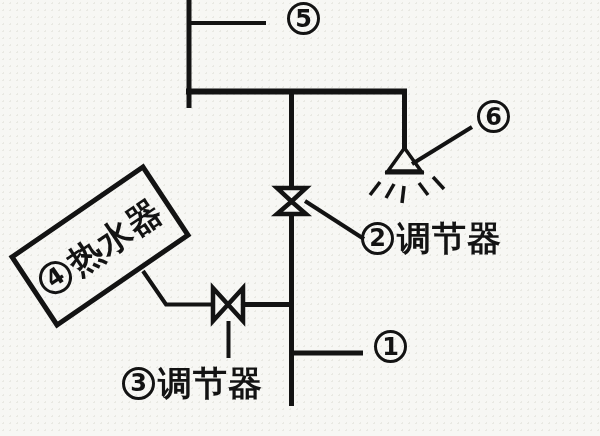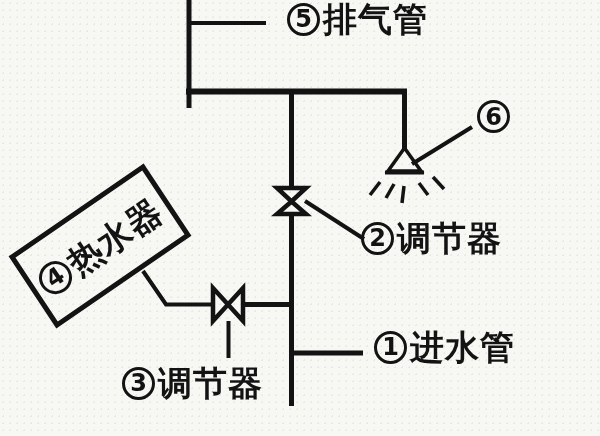--- a/index.html
+++ b/index.html
@@ -68,21 +68,20 @@
       <polygon points="243,288 243,321 228,304.5" stroke-width="4.5"></polygon>
       <line x1="243" y1="304.5" x2="294" y2="304.5" stroke-width="5"></line>
       <line x1="228.5" y1="321" x2="228.5" y2="358" stroke-width="4"></line>
 
       <line x1="291.5" y1="353" x2="363" y2="353" stroke-width="5"></line>
     </g>
   </svg>
 
   <div class="label" style="left:287px;top:2px;">
     <span class="num">5</span>
-    <span class="txt">排气管</span>
   </div>
 
   <div class="label" style="left:477px;top:100px;">
     <span class="num">6</span>
   </div>
 
   <div class="label" style="left:361px;top:221px;">
     <span class="num">2</span>
     <span class="txt">调节器</span>
   </div>
@@ -92,16 +91,15 @@
     <span class="txt">热水器</span>
   </div>
 
   <div class="label" style="left:122px;top:366px;">
     <span class="num">3</span>
     <span class="txt">调节器</span>
   </div>
 
   <div class="label" style="left:374px;top:330px;">
     <span class="num">1</span>
-    <span class="txt">进水管</span>
   </div>
 
 </div>
 
 </body></html>

